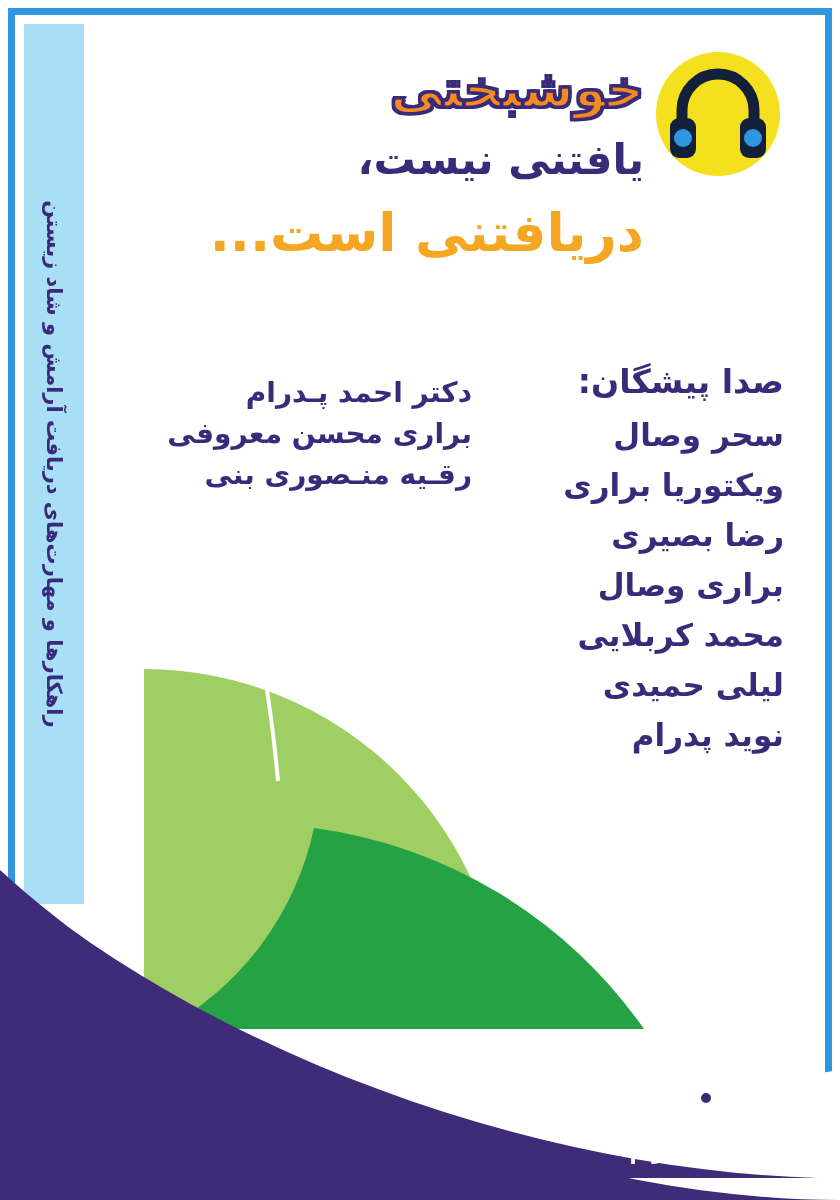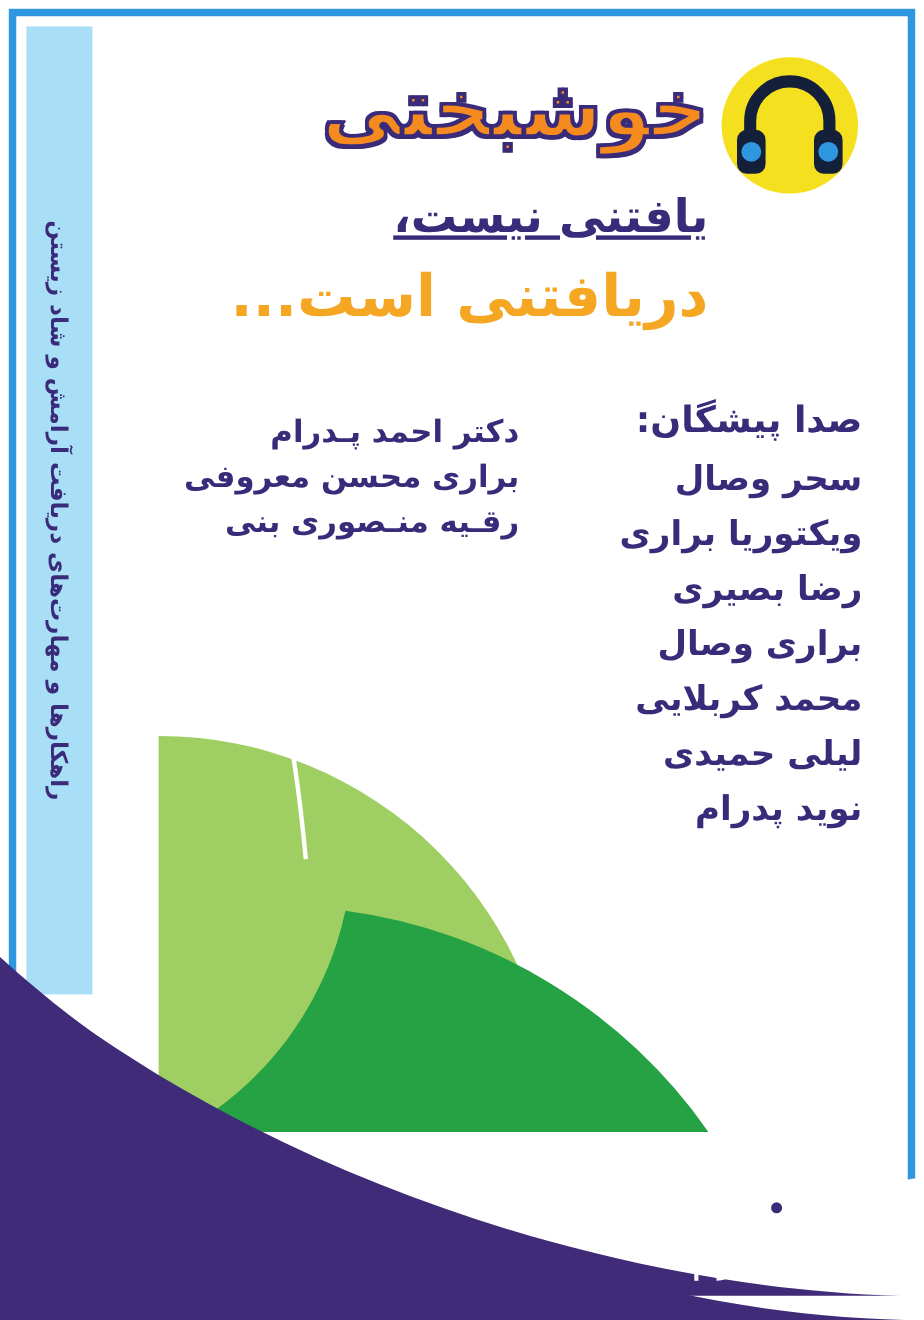--- a/index.html
+++ b/index.html
@@ -117,40 +117,39 @@
   }
   
   .title-wrap {
     position: absolute;
     right: 172px;
     top: 38px;
     text-align: right;
     width: 520px;
   }
   .title-main {
-    font-size: 72px;
+    font-size: 52px;
     font-weight: bold;
     color: #f58a1f;
     line-height: 1.05;
     letter-spacing: -1px;
     -webkit-text-stroke: 3px #3a2b7a;
     text-shadow:
        2px 2px 0 #3a2b7a,
       -2px 2px 0 #3a2b7a,
        2px -2px 0 #3a2b7a,
       -2px -2px 0 #3a2b7a;
-    margin: 0 0 34px 0;
+    margin: 0 0 18px 0;
   }
   .title-sub1 {
     font-size: 42px;
     font-weight: bold;
     color: #3a2b7a;
     margin: 0 0 16px 0;
     line-height: 1.2;
-    text-decoration: underline;
   }
   .title-sub2 {
     font-size: 53px;
     font-weight: bold;
     color: #f5a623;
     margin: 0;
     line-height: 1.2;
   }
   
   .voices {

